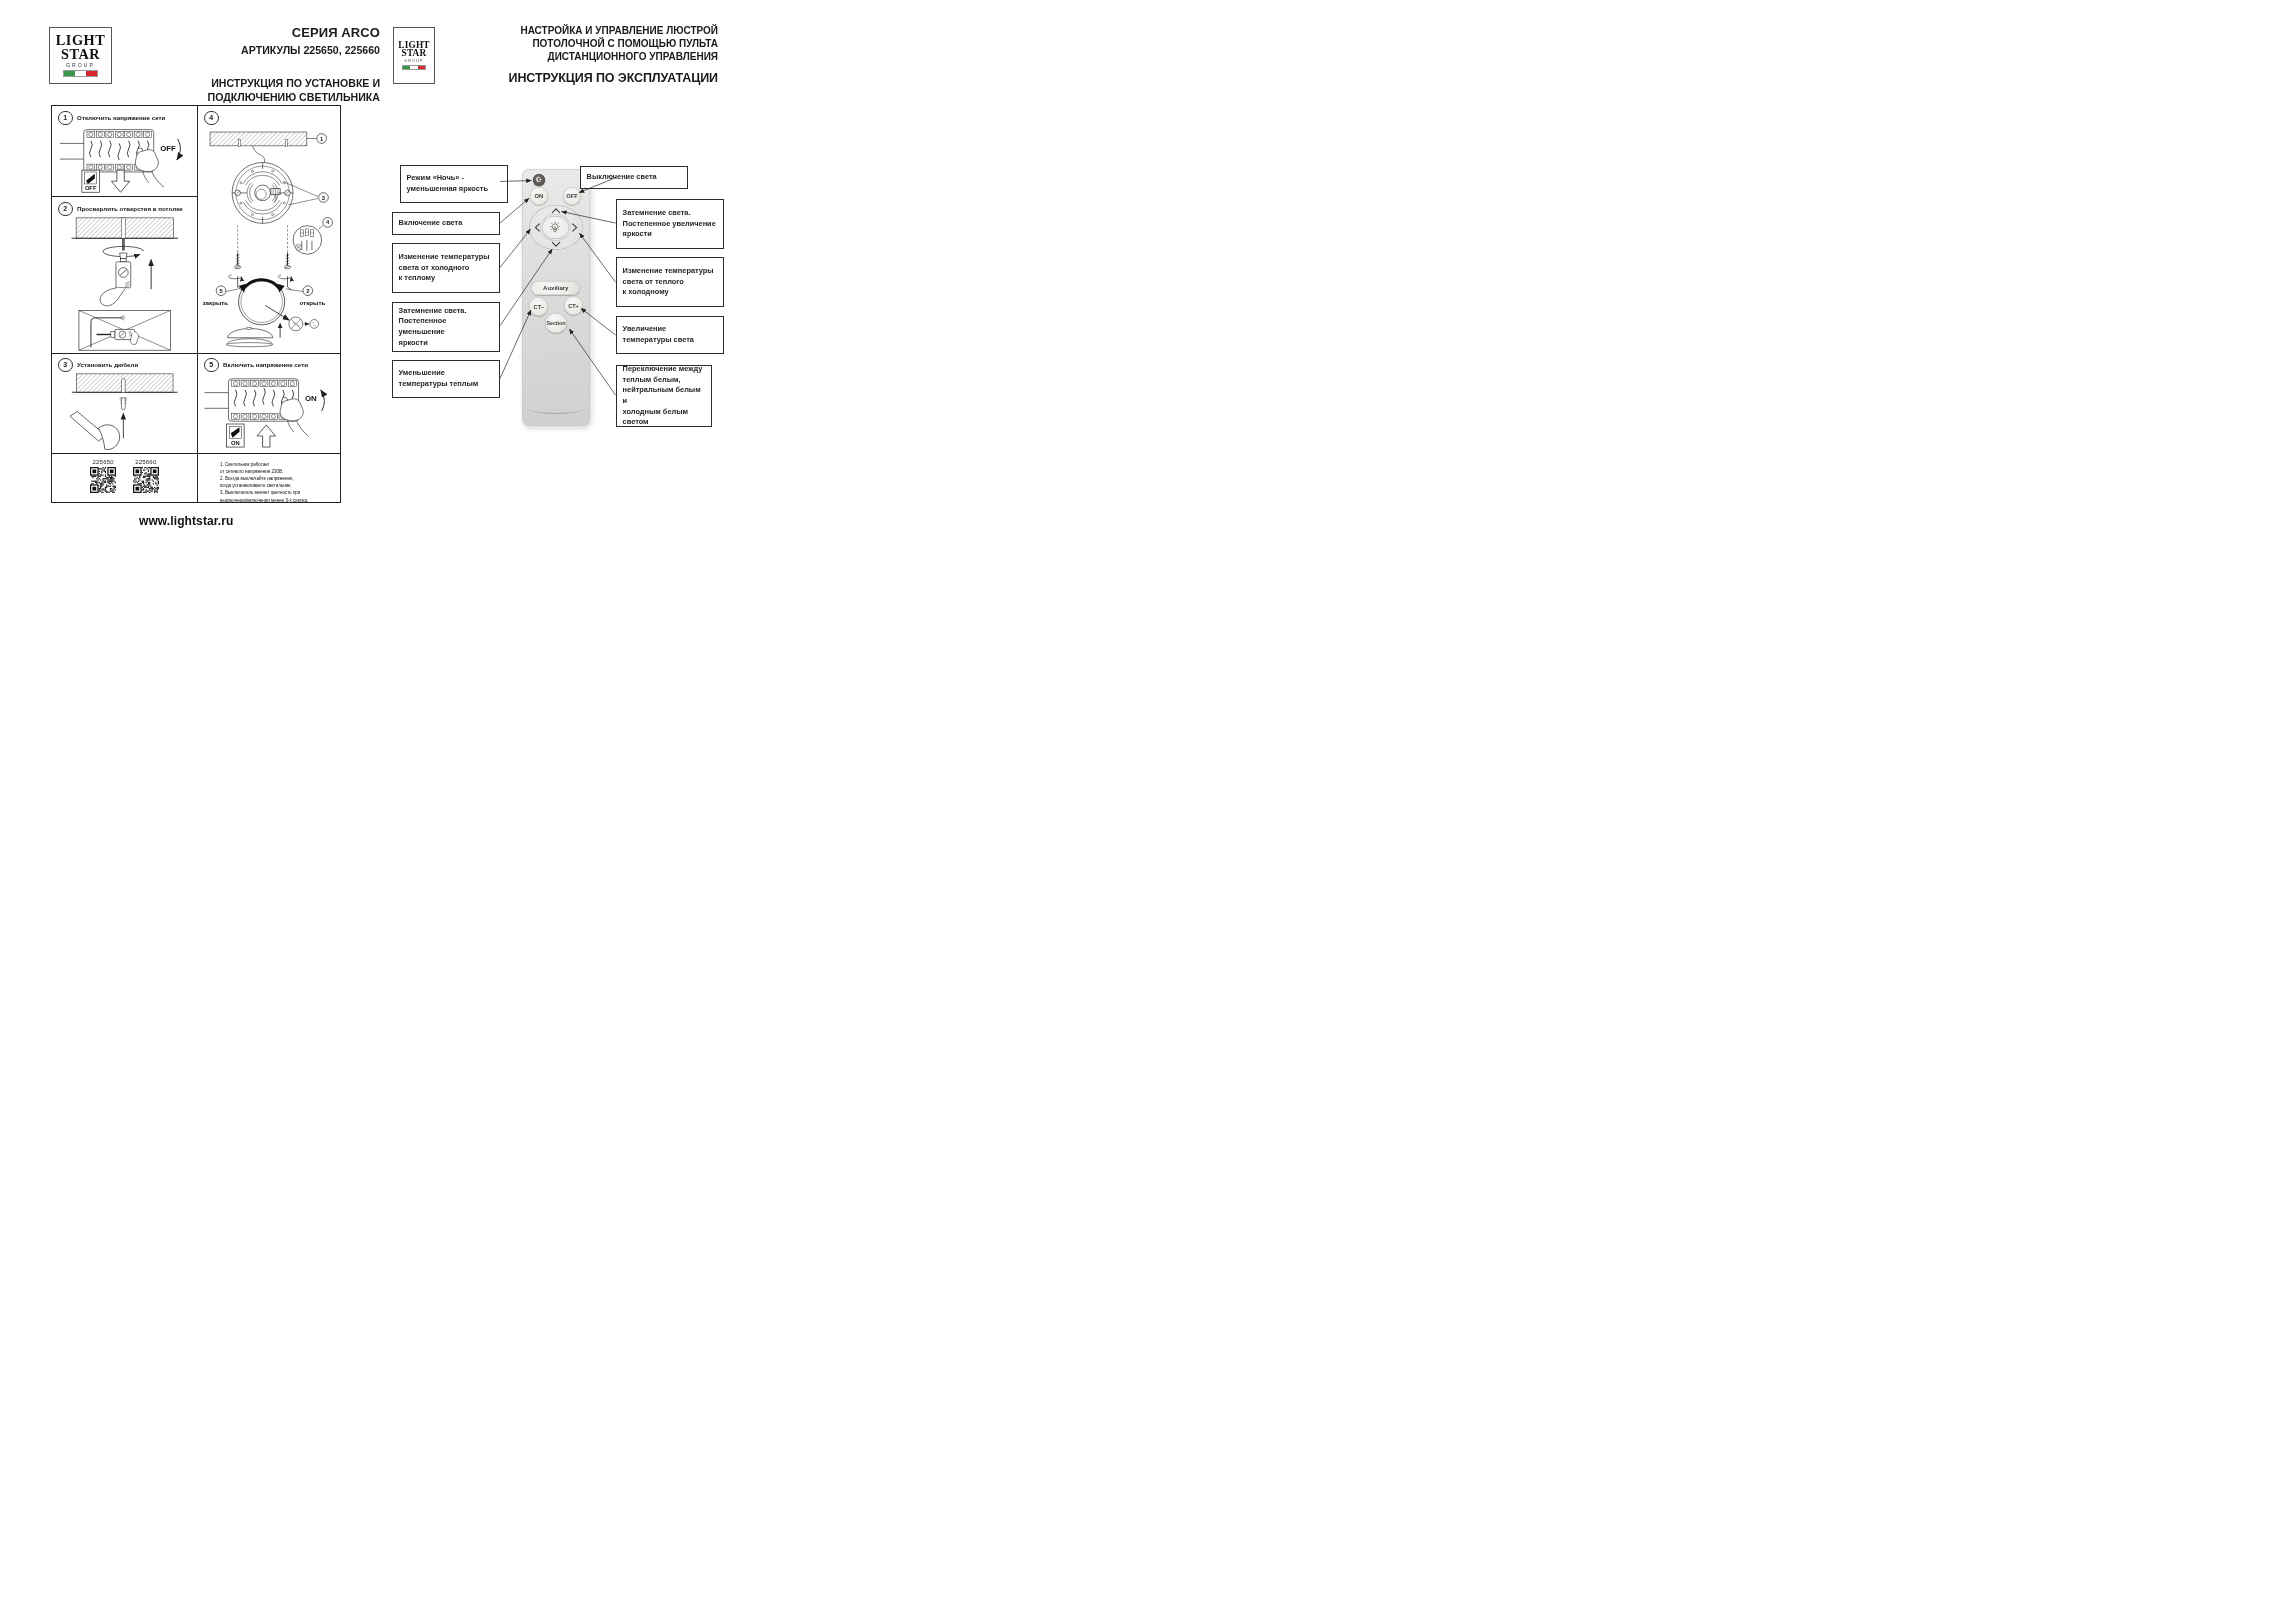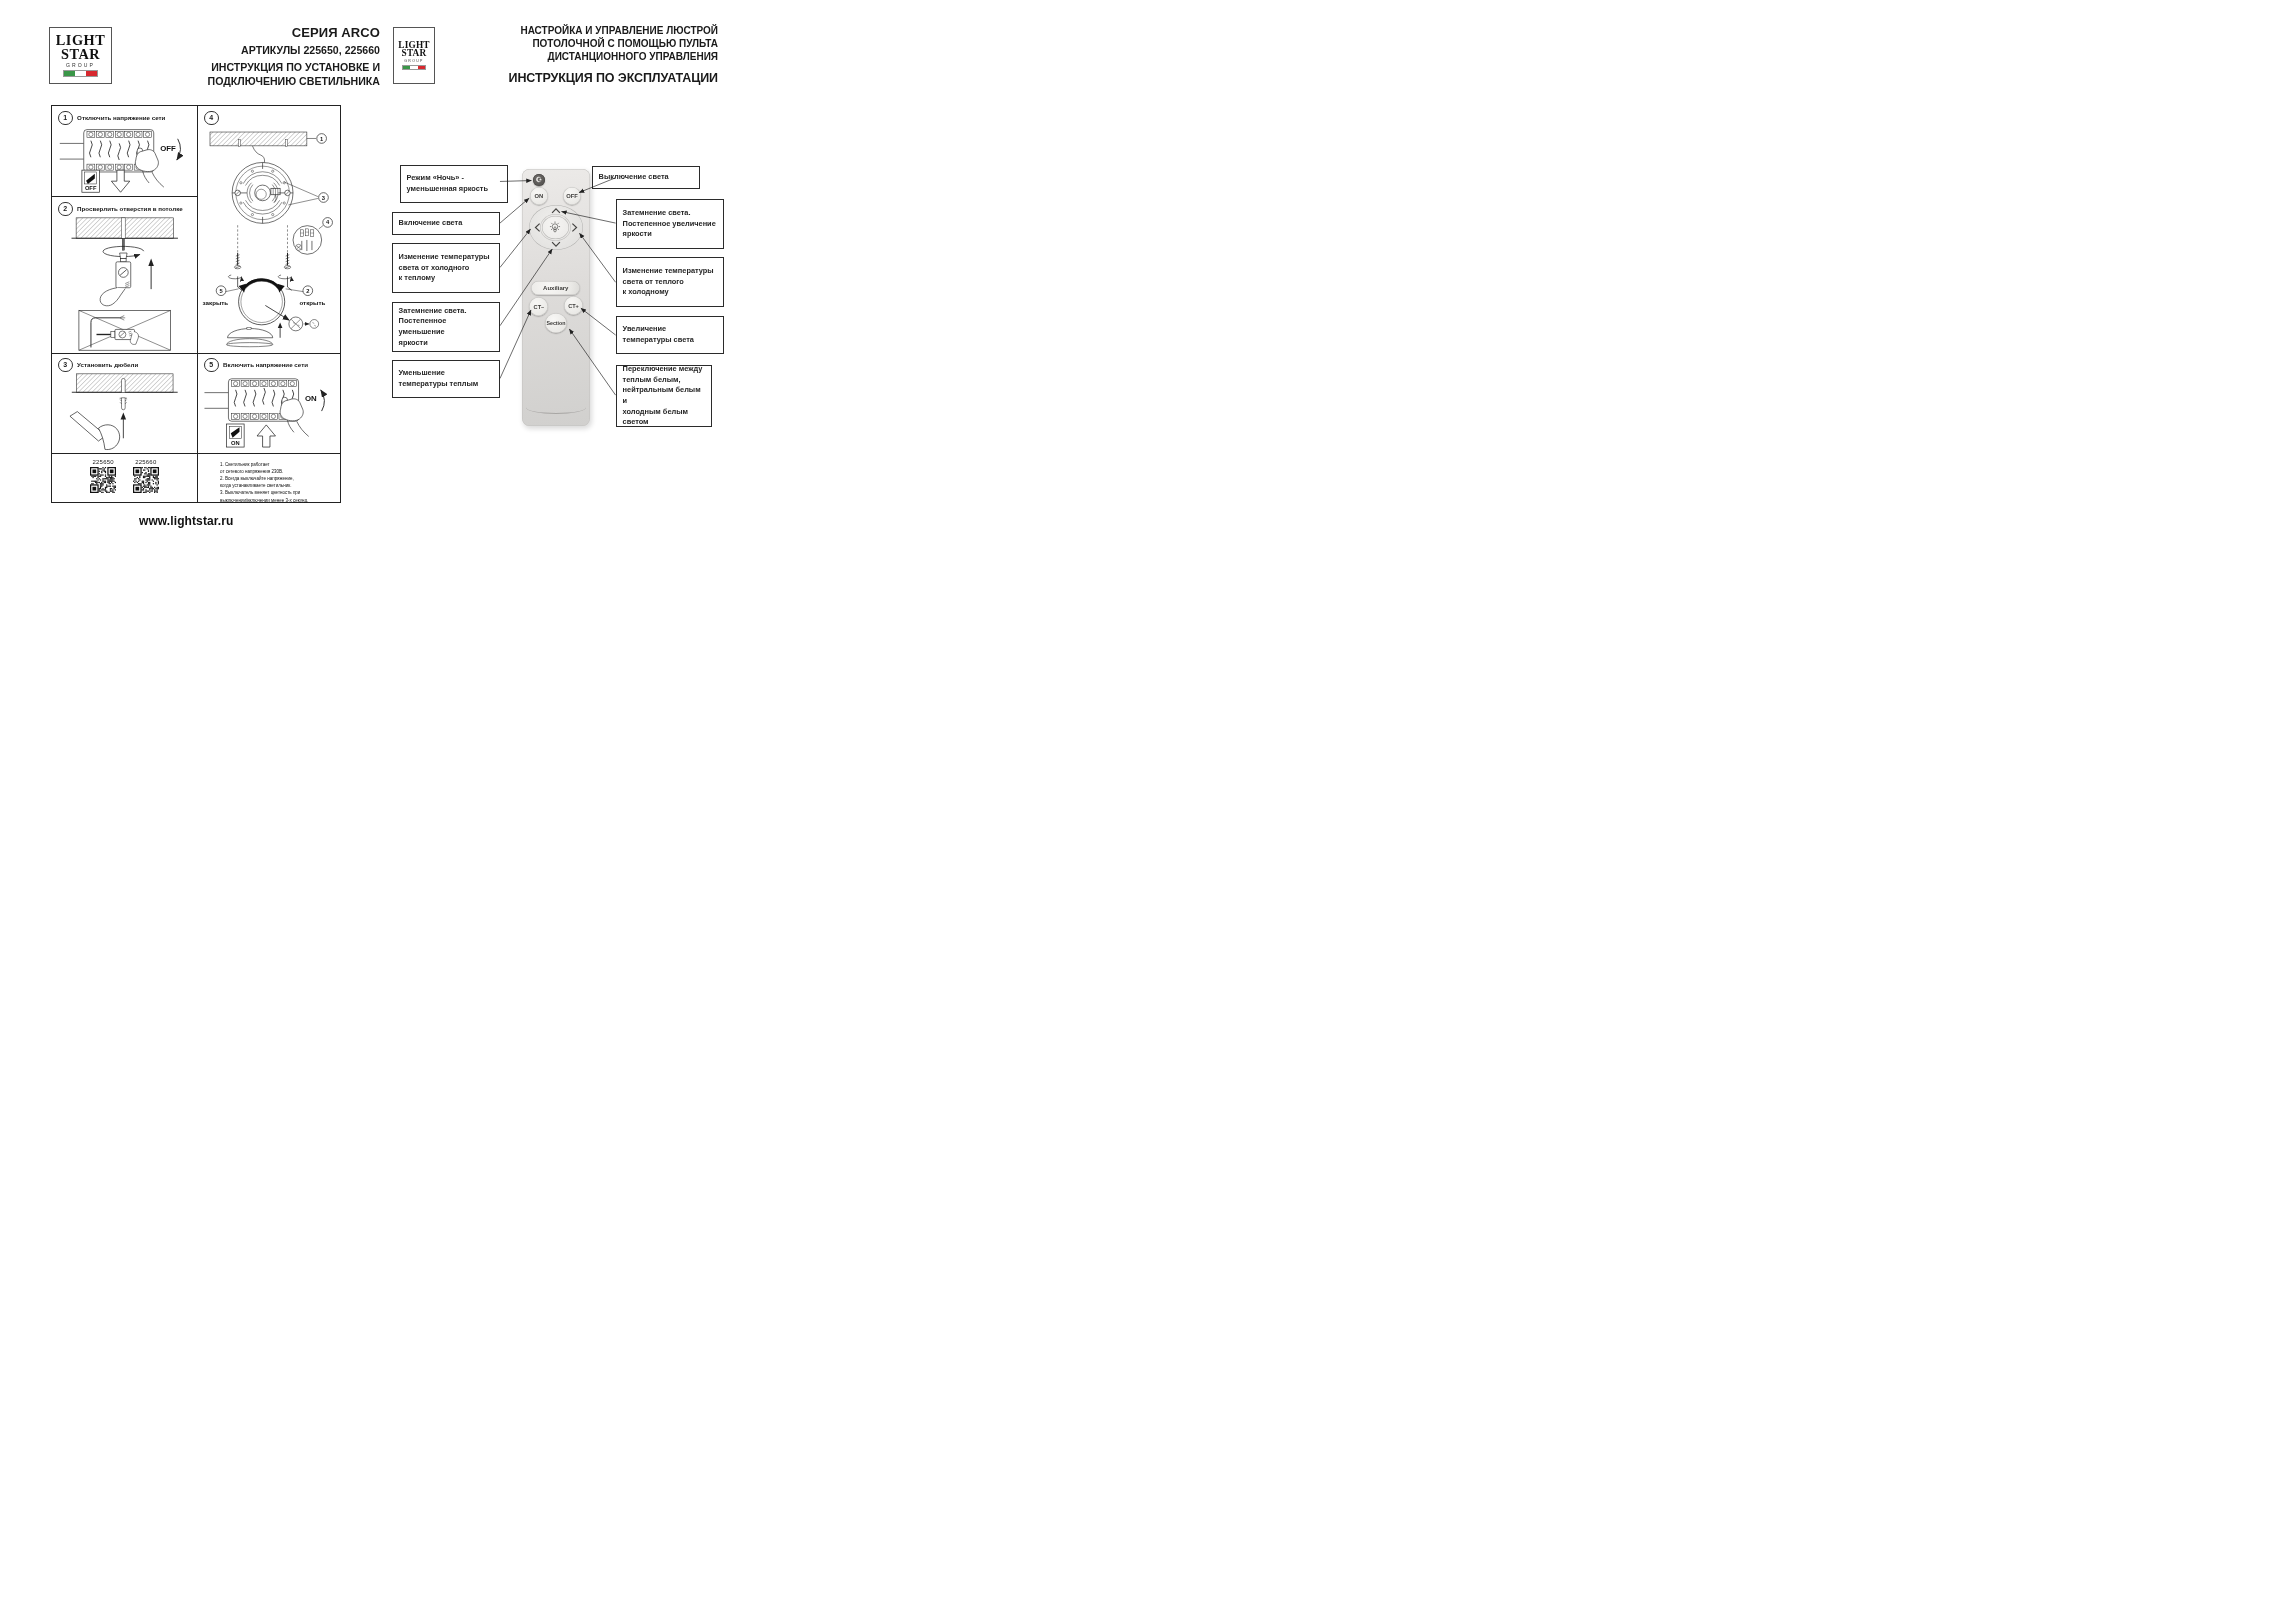--- a/index.html
+++ b/index.html
@@ -18,21 +18,21 @@
   .logo-lg .l3{font-size:5.1px;letter-spacing:2.1px;margin-top:1.4px;}
   .logo-lg .flag span{width:11px;height:4.2px;}
   .logo-sm{left:393px;top:27px;width:42px;height:57px;}
   .logo-sm .l1,.logo-sm .l2{font-size:9.3px;letter-spacing:0.2px;}
   .logo-sm .l3{font-size:3.5px;letter-spacing:1.3px;margin-top:0.9px;}
   .logo-sm .flag span{width:7.4px;height:3.2px;}
   
   .title-left{position:absolute;left:139px;top:25.4px;width:241px;text-align:right;}
   .tl1{font-size:13px;font-weight:bold;letter-spacing:0.1px;}
   .tl2{font-size:10.6px;font-weight:bold;margin-top:3.7px;}
-  .tl3{font-size:10.6px;font-weight:bold;margin-top:5px;line-height:1.32;}
+  .tl3{font-size:10.6px;font-weight:bold;margin-top:21px;line-height:1.32;}
   .title-right{position:absolute;left:422px;top:24px;width:296px;text-align:right;}
   .tr1{font-size:10px;font-weight:bold;line-height:1.3;}
   .tr2{font-size:12.5px;font-weight:bold;margin-top:8.3px;letter-spacing:-0.1px;}
   
   .grid{position:absolute;left:51px;top:105px;width:290px;height:398px;border:0.9px solid #222;box-sizing:border-box;background:#fff;}
   .vline{position:absolute;left:145px;top:0;bottom:0;width:0;border-left:0.9px solid #222;}
   .hl1{position:absolute;left:0;width:145px;top:90px;height:0;border-top:0.9px solid #222;}
   .hl2{position:absolute;left:0;right:0;top:247px;height:0;border-top:0.9px solid #222;}
   .hl3{position:absolute;left:0;right:0;top:347px;height:0;border-top:1.4px solid #222;}
   .cell{position:absolute;box-sizing:border-box;}
@@ -55,21 +55,21 @@
   .footer{position:absolute;left:139px;top:514px;font-size:12px;font-weight:bold;letter-spacing:0.1px;color:#111;}
   
   .callout{position:absolute;border:0.9px solid #2b2b2b;background:#fff;box-sizing:border-box;
            padding:3.7px 5.6px;font-size:7.4px;line-height:1.45;font-weight:bold;color:#262626;
            white-space:pre-line;display:flex;align-items:center;}
   .cl1{left:400px;top:165px;width:108px;height:38px;}
   .cl2{left:392px;top:212px;width:108px;height:23px;}
   .cl3{left:392px;top:243px;width:108px;height:50px;}
   .cl4{left:392px;top:302px;width:108px;height:50px;}
   .cl5{left:392px;top:360px;width:108px;height:38px;}
-  .cr1{left:592px;top:166px;width:108px;height:23px;}
+  .cr1{left:580px;top:166px;width:108px;height:23px;}
   .cr2{left:616px;top:199px;width:108px;height:50px;}
   .cr3{left:616px;top:257px;width:108px;height:50px;}
   .cr4{left:616px;top:316px;width:108px;height:38px;}
   .cr5{left:616px;top:365px;width:96px;height:62px;}
   
   .remote{position:absolute;left:522px;top:169px;width:68px;height:257px;border-radius:7.4px;
           background:linear-gradient(175deg,#eceae8 0%,#dedcda 45%,#d1d0ce 100%);
           box-shadow:inset 0 0 0 0.5px #c2c1bf, 1.4px 2.3px 5.6px rgba(0,0,0,.14);}
   .rbtn{position:absolute;border-radius:50%;
         background:radial-gradient(circle at 38% 32%,#f8f7f5,#eae9e6 68%,#dad9d6);

